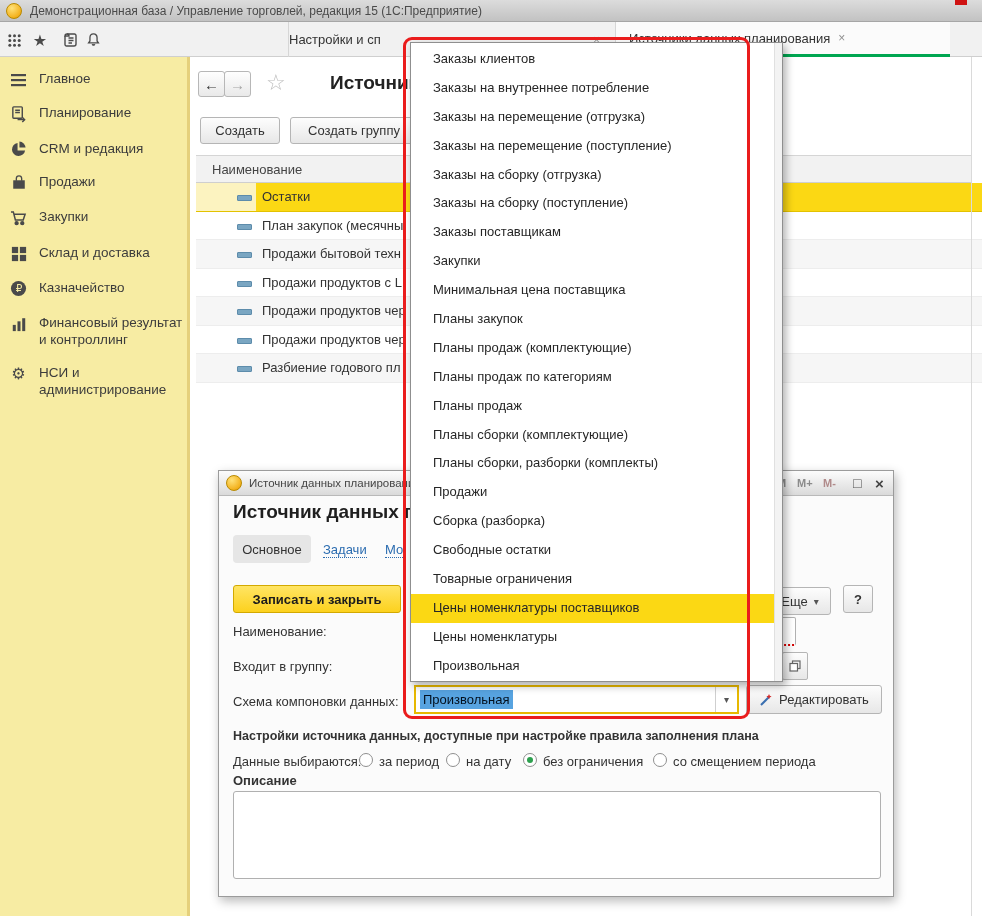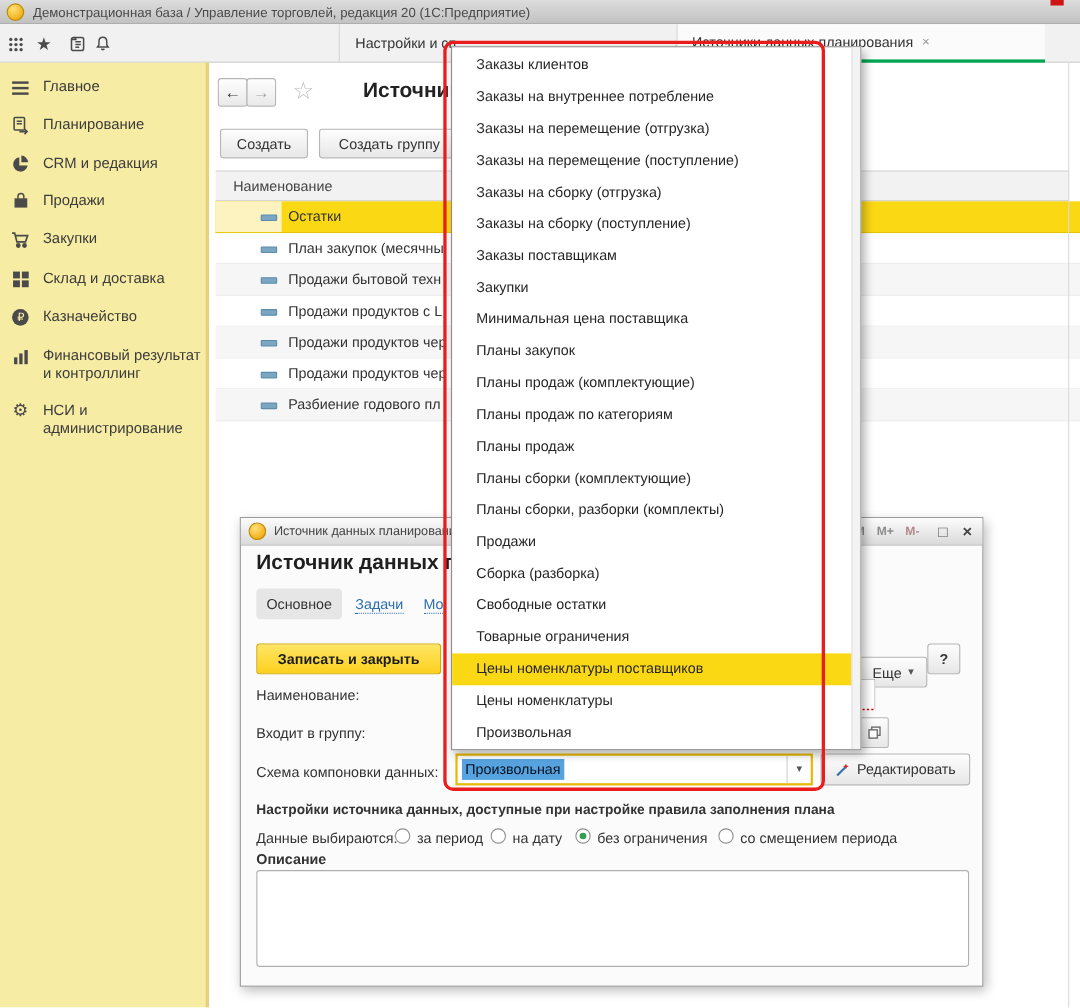--- a/index.html
+++ b/index.html
@@ -61,21 +61,21 @@
   .reduline{border-bottom:2px dotted #d40000;}
   svg{overflow:visible;}
 </style>
 </head>
 <body>
 
 <div id="screen">
 
   <div class="abs titlebar">
     <span class="logo1c"></span>
-    <span>Демонстрационная база / Управление торговлей, редакция 20 (1С:Предприятие)</span>
+    <span>Демонстрационная база / Управление торговлей, редакция 15 (1С:Предприятие)</span>
   </div>
   <div class="abs redsliver"></div>
 
   <div class="abs toolbar"></div>
   <div class="abs tbicon" style="left:4px;border-left:none;">
     <svg width="15" height="15" viewBox="0 0 16 16" fill="currentColor">
         <circle cx="3" cy="3" r="1.6"></circle>
         <circle cx="8" cy="3" r="1.6"></circle>
         <circle cx="13" cy="3" r="1.6"></circle>
         <circle cx="3" cy="8" r="1.6"></circle>
@@ -96,21 +96,21 @@
         <path d="M6.5 6h5M6.5 8.5h5M6.5 11h3.5"></path>
       </svg>
   </div>
   <div class="abs tbicon" style="left:83px;">
     <svg width="15" height="16" viewBox="0 0 16 16" fill="none" stroke="currentColor" stroke-width="1.4">
         <path d="M8 1.5c-2.4 0-3.8 1.7-3.8 4.2V9L2.8 11h10.4L11.8 9V5.7c0-2.5-1.4-4.2-3.8-4.2z"></path>
         <path d="M6.6 12.6a1.5 1.5 0 0 0 2.8 0" fill="currentColor"></path>
       </svg>
   </div>
 
-  <div class="abs tab" style="left:308px;width:322px;padding-left:14px;gap:48px;">
+  <div class="abs tab" style="left:288px;width:322px;gap:48px;">
     <span>Настройки и сп</span>
     <span class="x" style="margin-left:auto;margin-right:10px;">×</span>
   </div>
   <div class="abs tab active" style="left:615px;width:335px;padding-left:13px;">
     <span>Источники данных планирования</span>
     <span class="x">×</span>
   </div>
 
   <div class="abs sidebar"></div>
   <div class="abs mitem" style="top:70px;">
@@ -279,21 +279,21 @@
       </div>
     <div class="abs link" style="left:104px;top:71px;"><span>Задачи</span></div>
     <div class="abs link" style="left:166px;top:71px;text-align:center;"><span>Мо</span></div>
 
     <div class="abs ybtn" style="left:14px;top:114px;width:168px;height:28px;">
         <span>Записать и закрыть</span>
       </div>
     <div class="abs smallbtn" style="left:514px;top:114px;width:22px;height:28px;">
         <span>▾</span>
       </div>
-    <div class="abs btn" style="left:550px;top:126px;width:62px;height:28px;margin-left:12px;">
+    <div class="abs btn" style="left:550px;top:116px;width:62px;height:28px;">
         <span>Еще</span>
         <span style="font-size:10px;color:#555;">▾</span>
       </div>
     <div class="abs btn" style="left:624px;top:114px;width:30px;height:28px;font-weight:bold;">
         <span>?</span>
       </div>
 
     
     <div class="abs lbl" style="left:14px;top:153px;">Наименование:</div>
     <div class="abs inp reduline" style="left:195px;top:146px;width:382px;height:29px;"></div>

